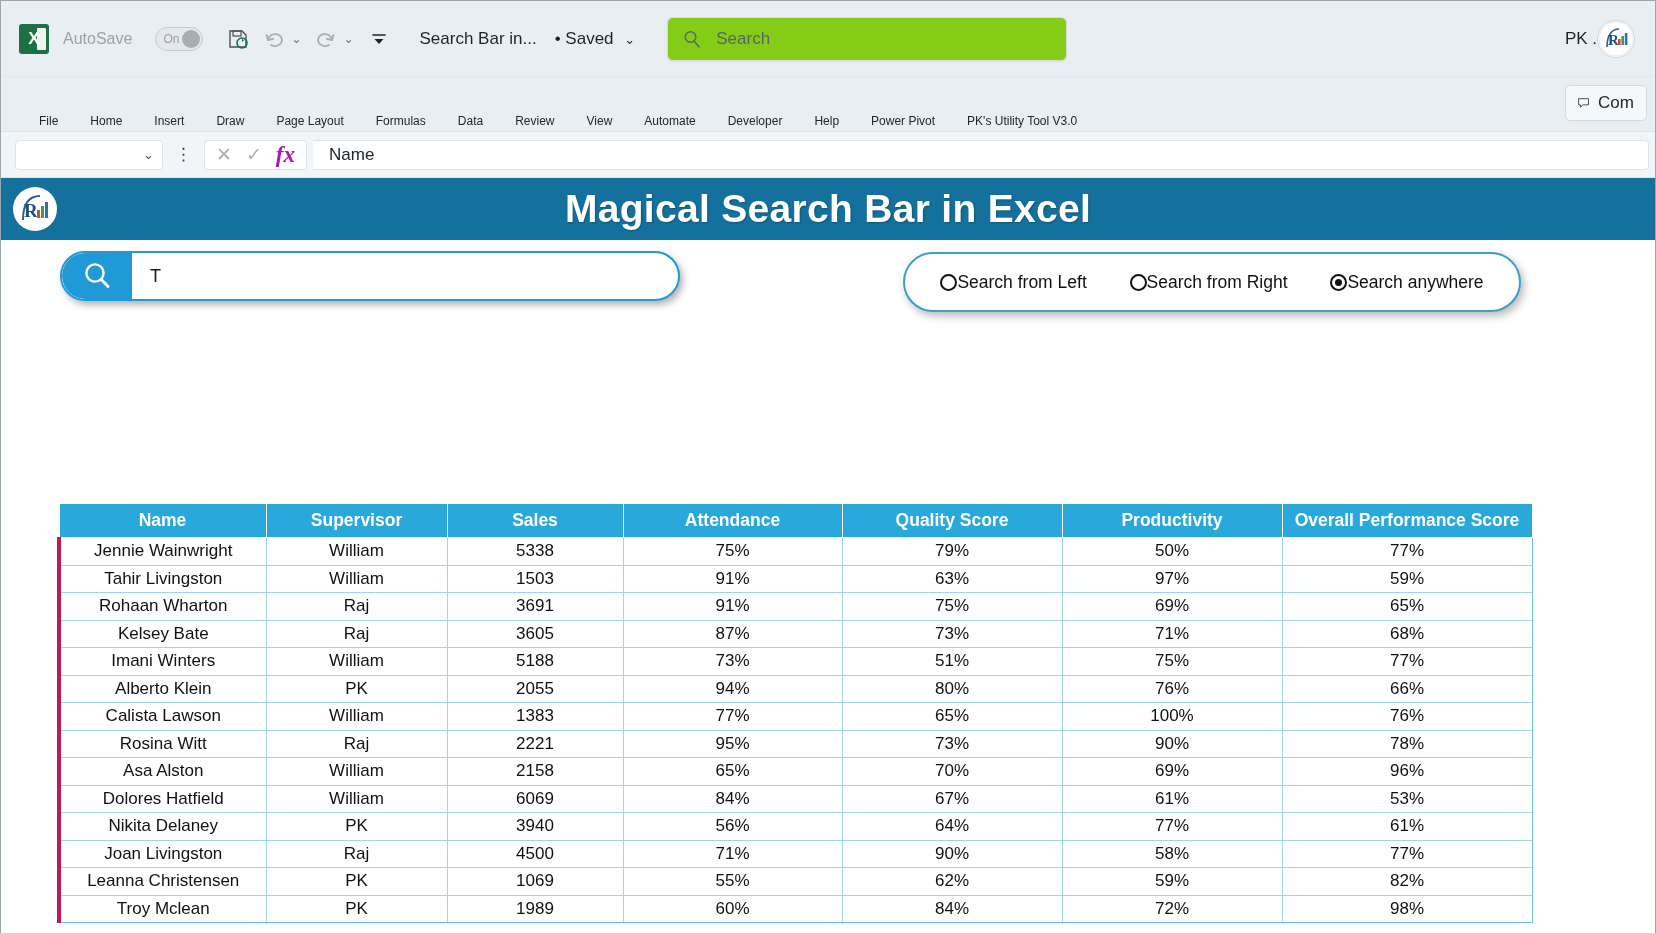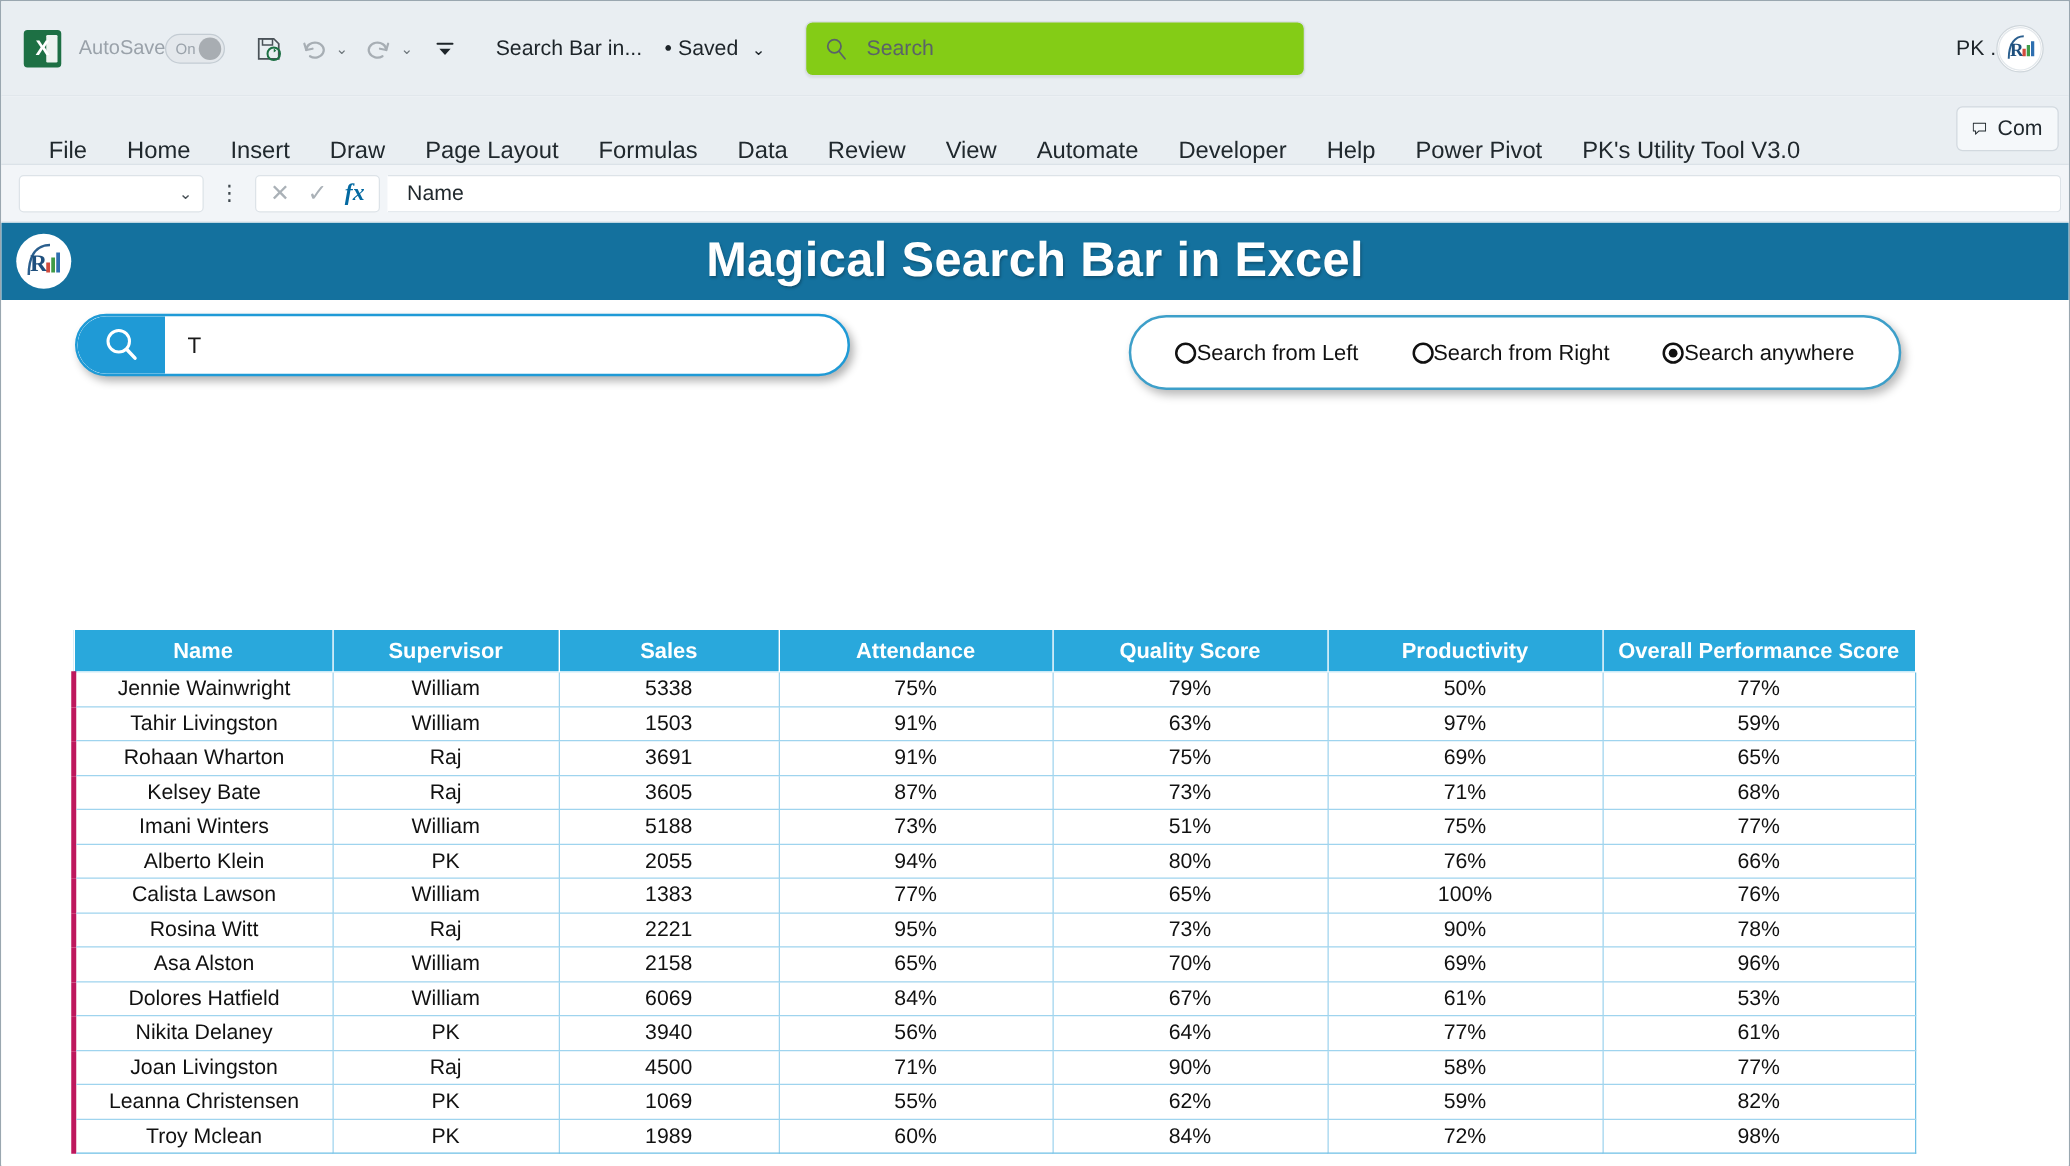--- a/index.html
+++ b/index.html
@@ -51,21 +51,21 @@
     position: absolute;
     right: 3px; top: 4px; bottom: 4px;
     width: 9px;
     background: #ffffff;
     opacity: .92;
     border-radius: 1px;
   }
   .autosave-label {
     font-size: 16px;
     color: #9aa2aa;
-    margin-right: 0;
+    margin-right: 23px;
     white-space: nowrap;
   }
   .toggle {
     width: 48px; height: 24px;
     border-radius: 14px;
     background: #e4e8ec;
     border: 1px solid #c4ccd3;
     position: relative;
     margin-right: 18px;
     flex: 0 0 auto;
@@ -150,21 +150,21 @@
   .ribbon {
     height: 55px;
     background: #e9eef2;
     display: flex;
     align-items: center;
     padding-left: 22px;
     border-bottom: 1px solid #dbe2e8;
     position: relative;
   }
   .rtab {
-    font-size: 19px;
+    font-size: 12px;
     color: #20282d;
     padding: 6px 16px;
     white-space: nowrap;
     border-radius: 4px;
     margin-top: 34px;
   }
   .comments-btn {
     position: absolute;
     right: 8px;
     top: 8px;
@@ -210,21 +210,21 @@
     align-items: center;
     gap: 14px;
     height: 30px;
     background: #ffffff;
     border: 1px solid #dde3e8;
     border-radius: 4px;
     padding: 0 11px;
   }
   .fx-x { color: #aab1b7; font-size: 19px; }
   .fx-check { color: #aab1b7; font-size: 19px; }
-  .fx-fx { color: #0369a1; font-size: 19px; font-style: italic; font-family: "Liberation Serif", serif; font-weight: bold; }
+  .fx-fx { color: #a21caf; font-size: 23px; font-style: italic; font-family: "Liberation Serif", serif; font-weight: bold; }
   .formula-input {
     flex: 1;
     height: 30px;
     background: #ffffff;
     border: 1px solid #dde3e8;
     border-left: none;
     border-radius: 0 4px 4px 0;
     margin-left: 6px;
     display: flex;
     align-items: center;

